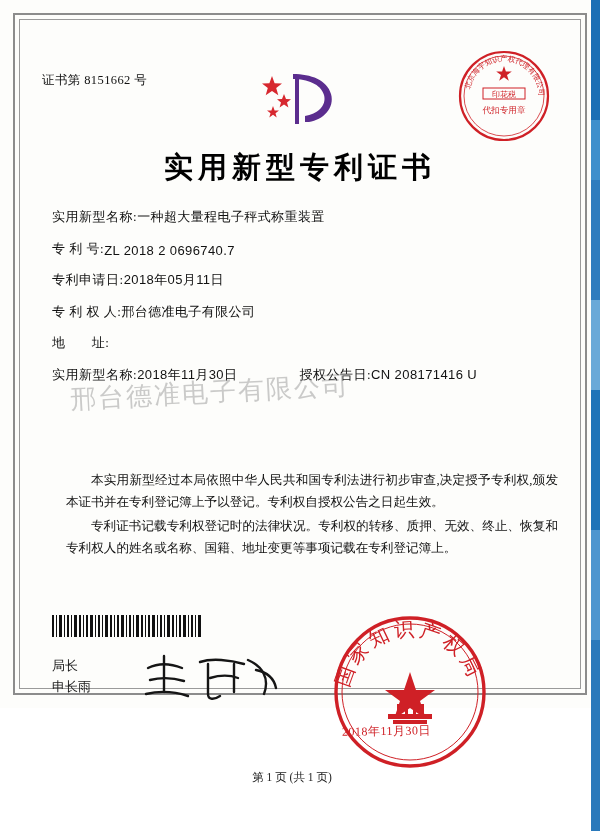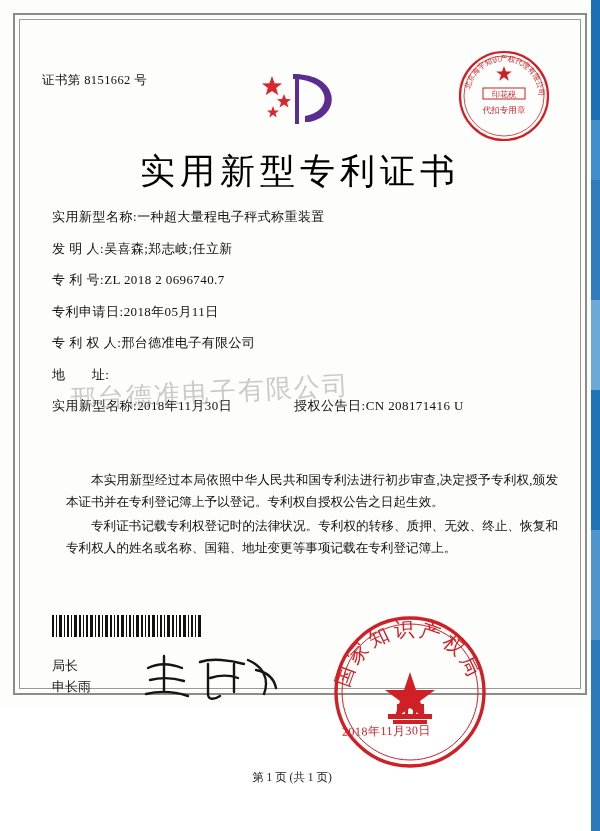--- a/index.html
+++ b/index.html
@@ -75,48 +75,48 @@
     height: 64px;
   }
 
   
   .title {
     position: absolute;
     left: 0;
     right: 0;
     top: 118px;
     text-align: center;
-    font-size: 35px;
-    font-weight: normal;
+    font-size: 29px;
+    font-weight: bold;
     letter-spacing: 5px;
     font-family: "DejaVu Serif", serif;
     color: #000;
   }
 
   
   .fields {
     position: absolute;
     left: 22px;
     right: 10px;
     top: 178px;
   }
   .field-row {
     display: flex;
-    align-items: center;
+    align-items: flex-end;
     margin-bottom: 13.5px;
     font-size: 13px;
     color: #111;
   }
   .field-label {
     white-space: pre;
     font-family: "Liberation Serif", serif;
     letter-spacing: 0.5px;
   }
   .field-value {
-    font-family: Liberation Serif, serif;
+    font-family: Liberation Sans, sans-serif;
     letter-spacing: 0.4px;
   }
   .field-row.two-col {
     justify-content: flex-start;
   }
   .col2 {
     margin-left: 62px;
     display: flex;
     align-items: baseline;
   }
@@ -253,24 +253,20 @@
         <polygon points="48,18 49.9,23.6 55.8,23.6 51,27.1 52.8,32.7 48,29.2 43.2,32.7 45,27.1 40.2,23.6 46.1,23.6" fill="#cf2026"></polygon>
       </svg>
     </div>
 
     <div class="title">实用新型专利证书</div>
 
     <div class="fields">
       <div class="field-row">
         <span class="field-label">实用新型名称:</span>
         <span class="field-value">一种超大量程电子秤式称重装置</span>
-      </div>
-      <div class="field-row">
-        <span class="field-label">发 明 人:</span>
-        <span class="field-value">吴喜森;郑志岐;任立新</span>
       </div>
       <div class="field-row">
         <span class="field-label">专 利 号:</span>
         <span class="field-value">ZL 2018 2 0696740.7</span>
       </div>
       <div class="field-row">
         <span class="field-label">专利申请日:</span>
         <span class="field-value">2018年05月11日</span>
       </div>
       <div class="field-row">

